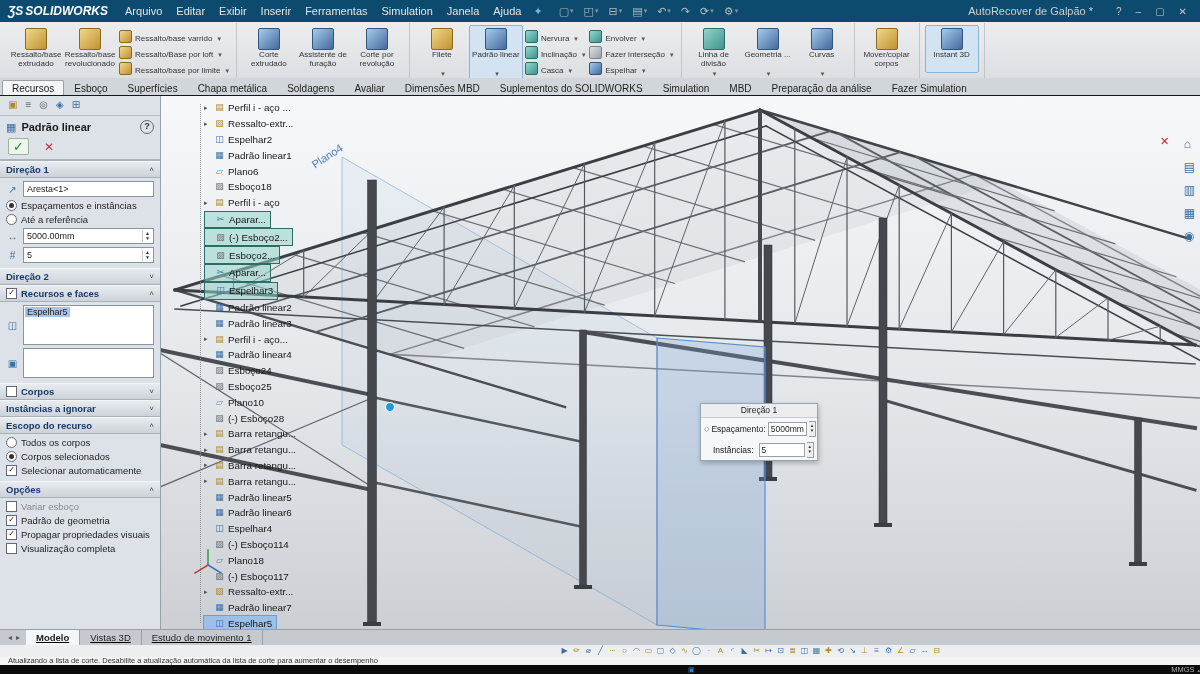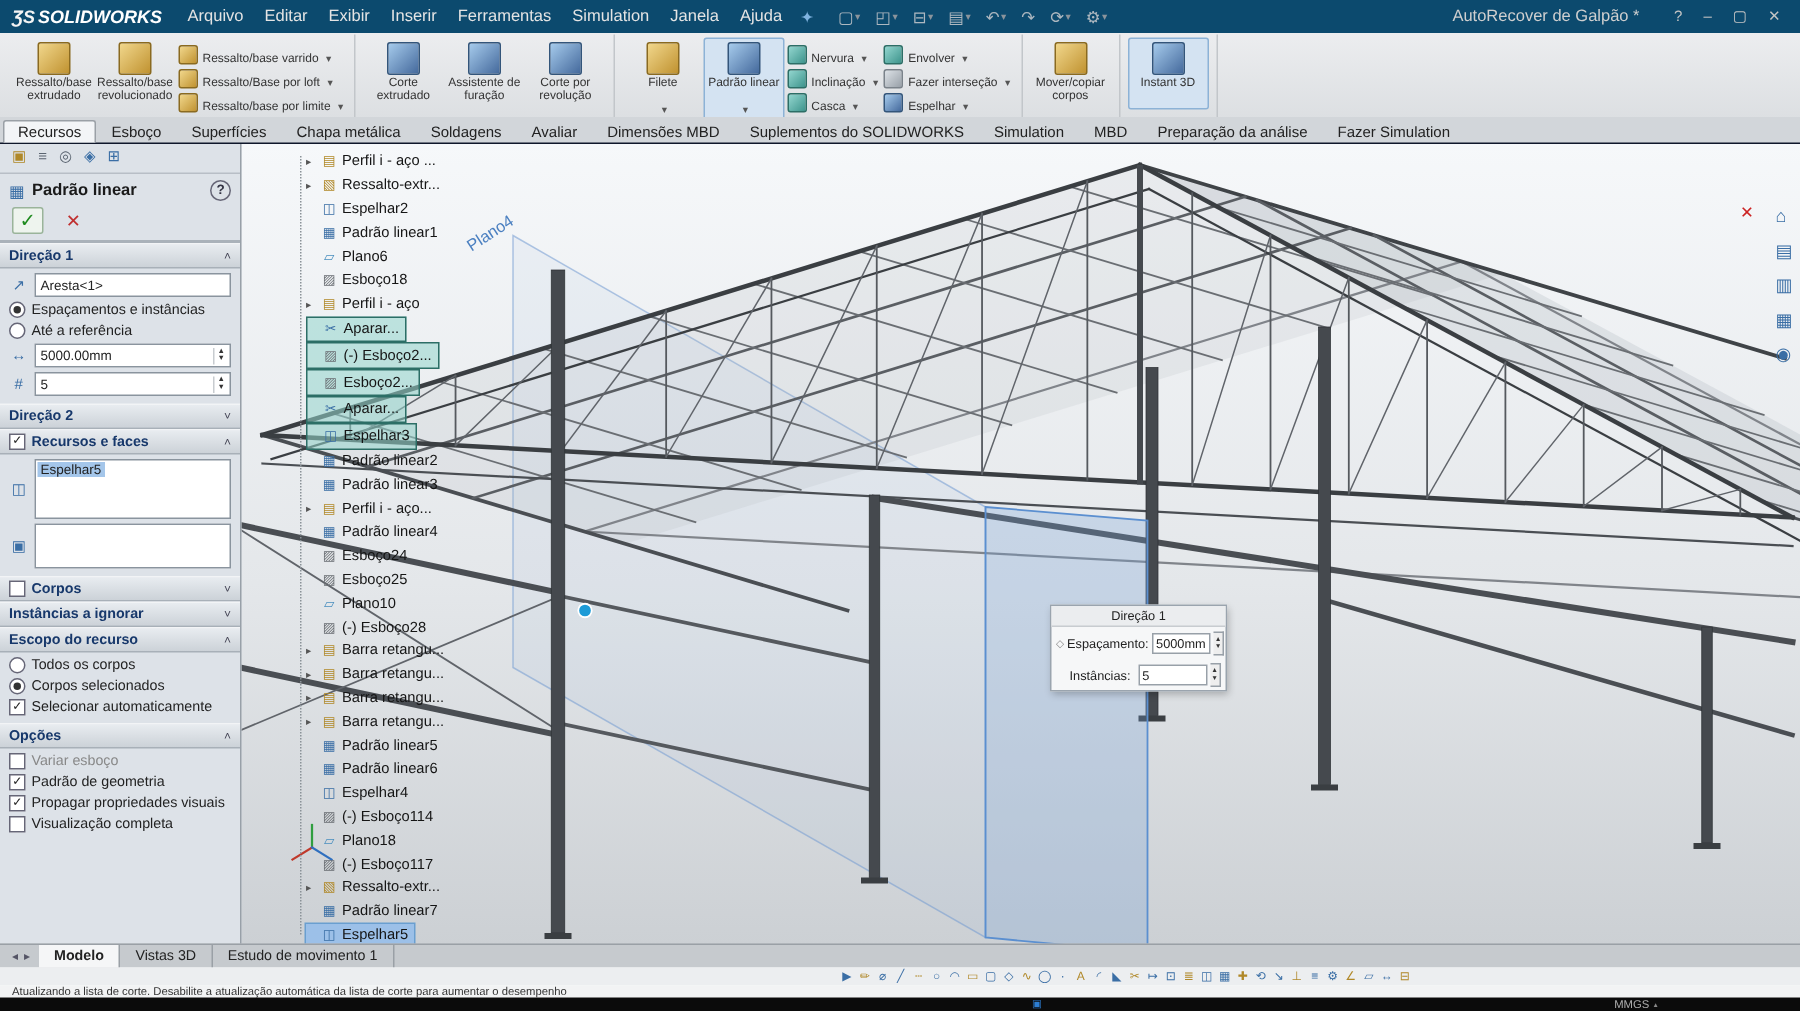--- a/index.html
+++ b/index.html
@@ -110,21 +110,21 @@
   .mtab-nav{display:flex;align-items:center;padding:0 6px 0 8px;color:#556;font-size:8px;gap:4px;}
   .mtab{padding:0 10px;border-right:1px solid #9aa0a6;color:#222;display:flex;align-items:center;white-space:nowrap;}
   .mtab.active{background:#f5f6f7;font-weight:bold;}
   .btools{position:absolute;left:0;right:0;bottom:17px;height:12px;background:#eceef0;display:flex;align-items:center;
     gap:3px;padding-left:560px;z-index:20;overflow:hidden;}
   .btool{font-size:8px;width:9px;text-align:center;line-height:1;}
   .statusmsg{position:absolute;left:0;right:0;bottom:9px;height:8px;background:#f2f3f4;font-size:7.5px;line-height:8px;
     color:#333;padding-left:8px;z-index:20;white-space:nowrap;}
   .statusbar{position:absolute;left:0;right:0;bottom:0;height:9px;background:#0b0b0b;z-index:20;display:flex;align-items:center;}
   .sb-icon{color:#2d7dd2;font-size:7px;margin-left:688px;line-height:1;}
-  .sb-units{margin-left:auto;margin-right:95px;color:#b0b0b0;font-size:7.5px;display:flex;gap:3px;align-items:center;justify-content:flex-end;}
+  .sb-units{margin-left:auto;color:#b0b0b0;font-size:7.5px;display:flex;gap:3px;align-items:center;justify-content:flex-end;}
   .sb-units .chev{font-size:5px;color:#888;}
 </style>
 </head>
 <body>
 
 <div class="titlebar">
   <span class="logo"><i>ƷS</i><b>SOLIDWORKS</b></span>
   <div class="menus" id="menus">
       <div class="menu-item">Arquivo</div>
       <div class="menu-item">Editar</div>
@@ -257,20 +257,37 @@
         <div class="rbtn-sm">
           <span class="ic ic-sm gray"></span>
           <span>Fazer interseção</span>
           <span class="caret">▾</span>
         </div>
         <div class="rbtn-sm">
           <span class="ic ic-sm blue"></span>
           <span>Espelhar</span>
           <span class="caret">▾</span>
         </div>
+      </div>
+    </div>
+    <div class="rgroup">
+      <div class="rbtn-lg">
+        <span class="ic ic-lg teal"></span>
+        <div class="rlabel">Linha de divisão</div>
+        <span class="caret">▾</span>
+      </div>
+      <div class="rbtn-lg">
+        <span class="ic ic-lg blue"></span>
+        <div class="rlabel">Geometria ...</div>
+        <span class="caret">▾</span>
+      </div>
+      <div class="rbtn-lg">
+        <span class="ic ic-lg blue"></span>
+        <div class="rlabel">Curvas</div>
+        <span class="caret">▾</span>
       </div>
     </div>
     <div class="rgroup">
       <div class="rbtn-lg">
         <span class="ic ic-lg gold"></span>
         <div class="rlabel">Mover/copiar corpos</div>
       </div>
     </div>
     <div class="rgroup">
       <div class="rbtn-lg active">
@@ -723,21 +740,21 @@
         </span>
     </div>
   </div>
 </div>
 
 <div class="mtabs">
   <div class="mtab-nav">
     <span>◂</span>
     <span>▸</span>
   </div>
-  <div style="display:flex;" id="mtabs">
+  <div style="display:flex;text-decoration:underline;" id="mtabs">
       <div class="mtab active">Modelo</div>
       <div class="mtab">Vistas 3D</div>
       <div class="mtab">Estudo de movimento 1</div>
     </div>
 </div>
 <div class="btools" id="btools">
     <span class="btool" style="color: rgb(58, 110, 165);">▶</span>
     <span class="btool" style="color: rgb(176, 136, 40);">✏</span>
     <span class="btool" style="color: rgb(58, 110, 165);">⌀</span>
     <span class="btool" style="color: rgb(58, 110, 165);">╱</span>

